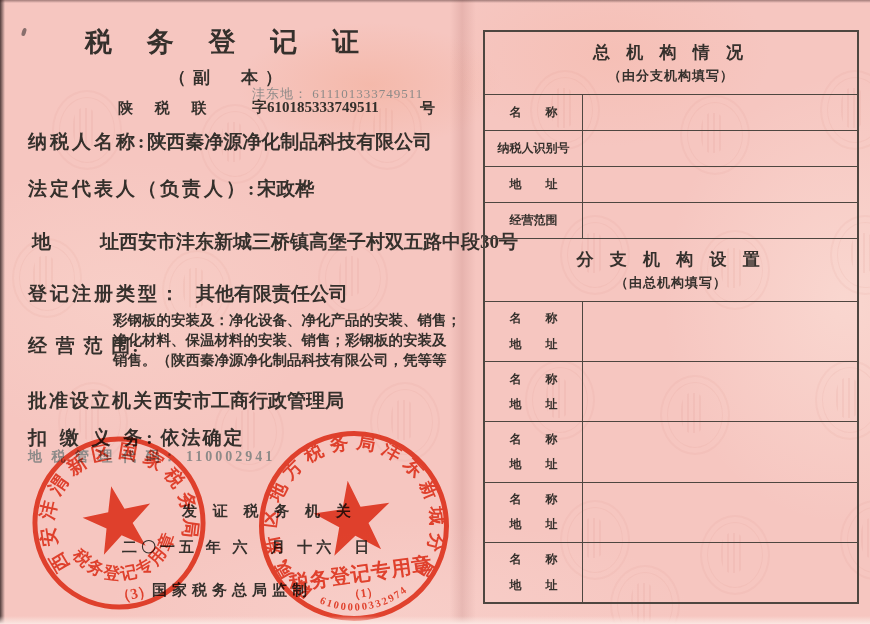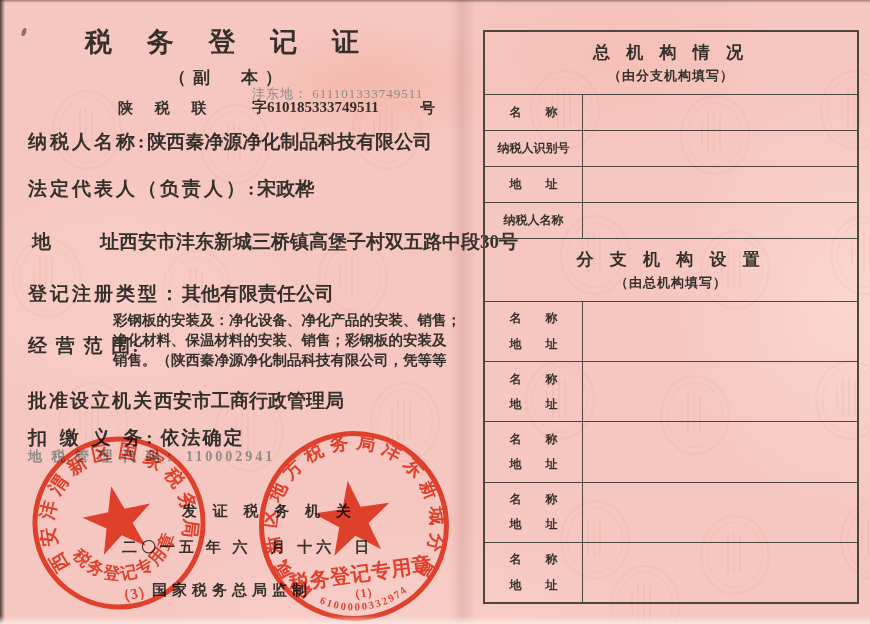--- a/index.html
+++ b/index.html
@@ -102,21 +102,21 @@
     <div class="abs fline" style="left:28px;top:176px;">
       <span class="lbl">法定代表人（负责人）:</span><span>宋政桦</span>
     </div>
 
     <div class="abs fline" style="left:32px;top:229px;">地</div>
     <div class="abs fline" style="left:100px;top:229px;">
       <span>址</span><span>西安市沣东新城三桥镇高堡子村双五路中段30号</span>
     </div>
 
     <div class="abs fline" style="left:28px;top:281px;">
-      <span class="lbl">登记注册类型：</span><span style="font-family:Liberation Serif, serif;">其他有限责任公司</span>
+      <span class="lbl">登记注册类型：</span><span style="margin-left:14px;font-family:Liberation Serif, serif;">其他有限责任公司</span>
     </div>
 
     <div class="abs fline" style="left:28px;top:333px;letter-spacing:2px;">经 营 范 围:</div>
     <div class="abs scope-lines">
       <div>彩钢板的安装及：净化设备、净化产品的安装、销售；</div>
       <div>净化材料、保温材料的安装、销售；彩钢板的安装及</div>
       <div>销售。（陕西秦净源净化制品科技有限公司，凭等等</div>
     </div>
 
     <div class="abs fline" style="left:28px;top:388px;">
@@ -166,21 +166,21 @@
     </div>
     <div class="t-row">
       <div class="t-label">纳税人识别号</div>
       <div class="t-value"></div>
     </div>
     <div class="t-row">
       <div class="t-label">地　　址</div>
       <div class="t-value"></div>
     </div>
     <div class="t-row">
-      <div class="t-label">纳税人名称</div>
+      <div class="t-label">经营范围</div>
       <div class="t-value"></div>
     </div>
 
     <div class="t-head" style="border-top:1.5px solid #4e4640;">
       <div class="t-title">分 支 机 构 设 置</div>
       <div class="t-sub">（由总机构填写）</div>
     </div>
 
     <div class="t-pair">
       <div class="t-label pair">

